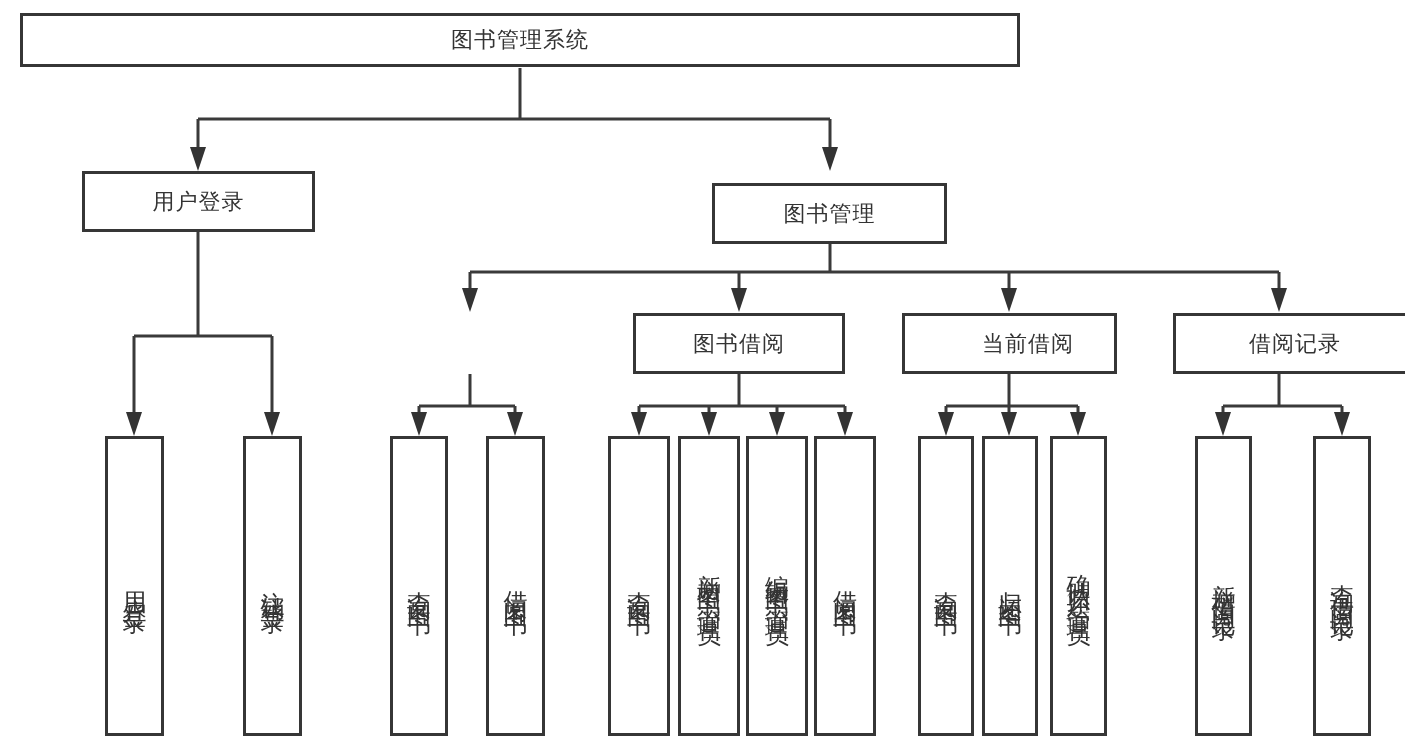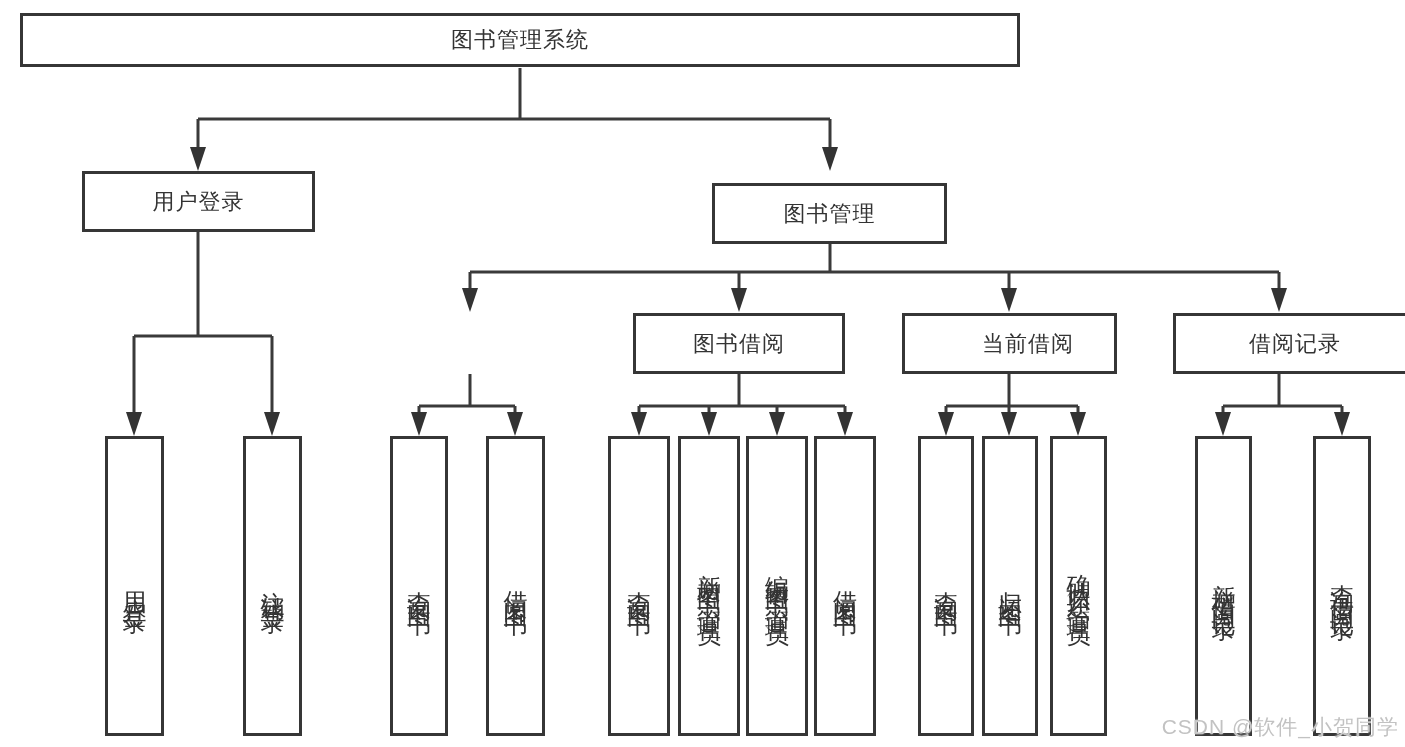--- a/index.html
+++ b/index.html
@@ -178,15 +178,14 @@
     <span class="vtext">确认归还（管理员）</span>
   </div>
 
   <div class="node vnode" style="left:1195px; top:436px; width:57px; height:300px;">
     <span class="vtext">新增借阅记录</span>
   </div>
   <div class="node vnode" style="left:1313px; top:436px; width:58px; height:300px;">
     <span class="vtext">查询借阅记录</span>
   </div>
 
-  <div class="watermark">CSDN @软件_小贺同学</div>
 
 </div>
 
 </body></html>

